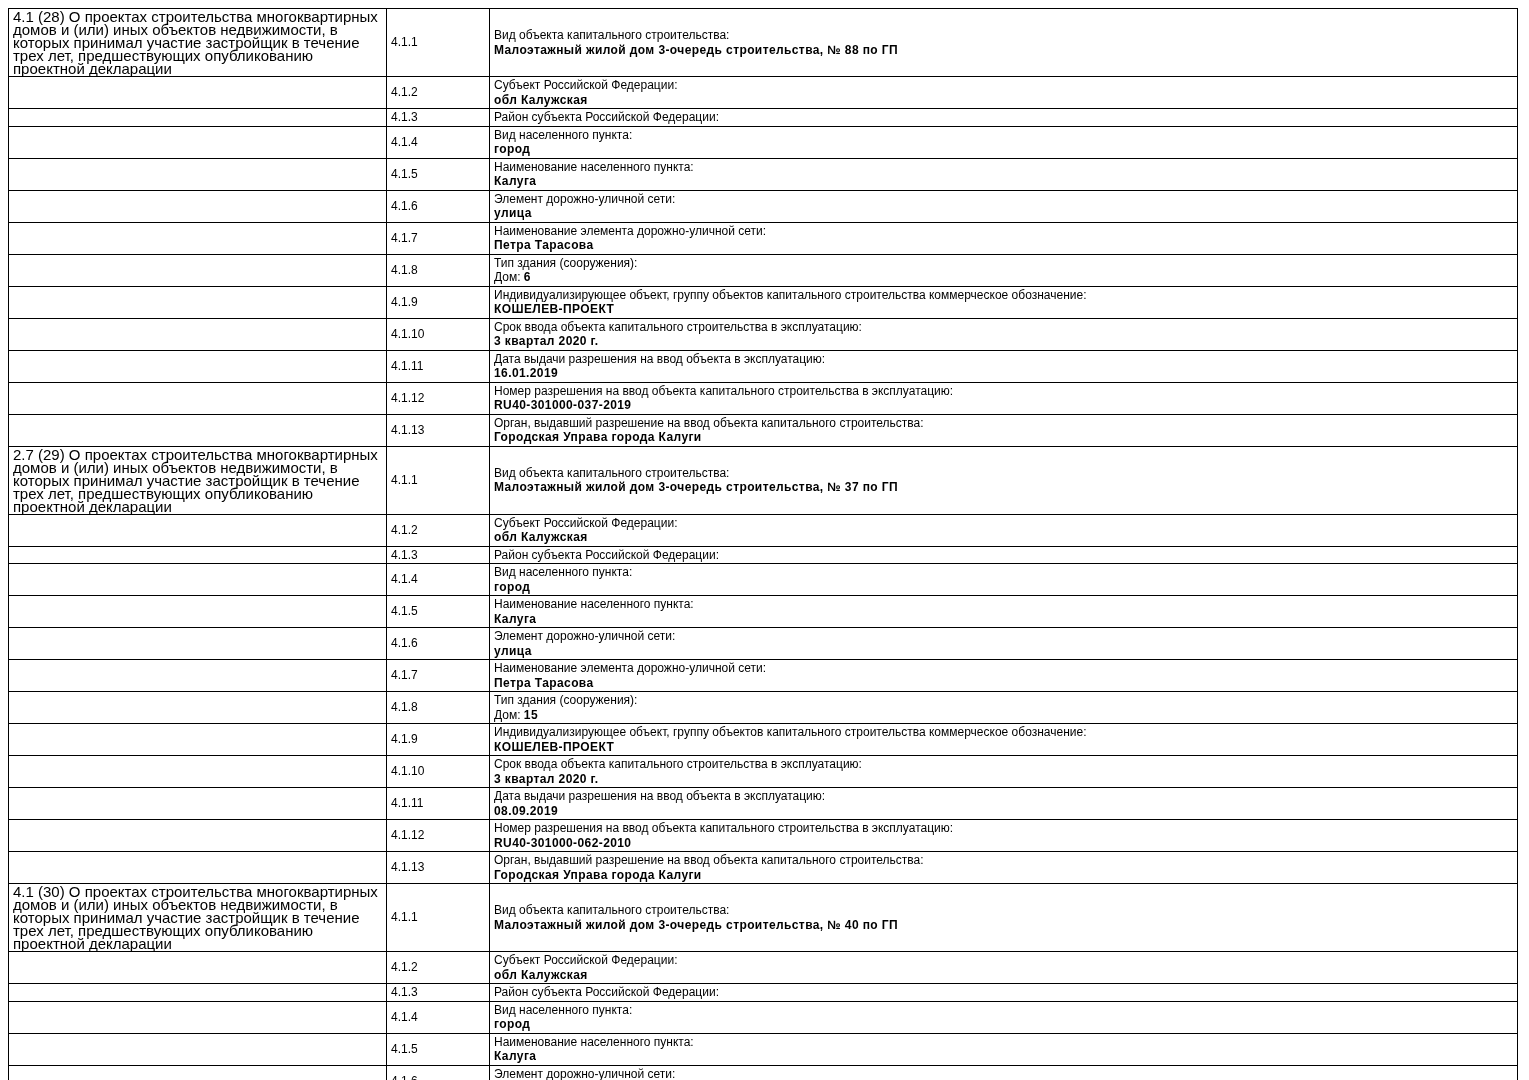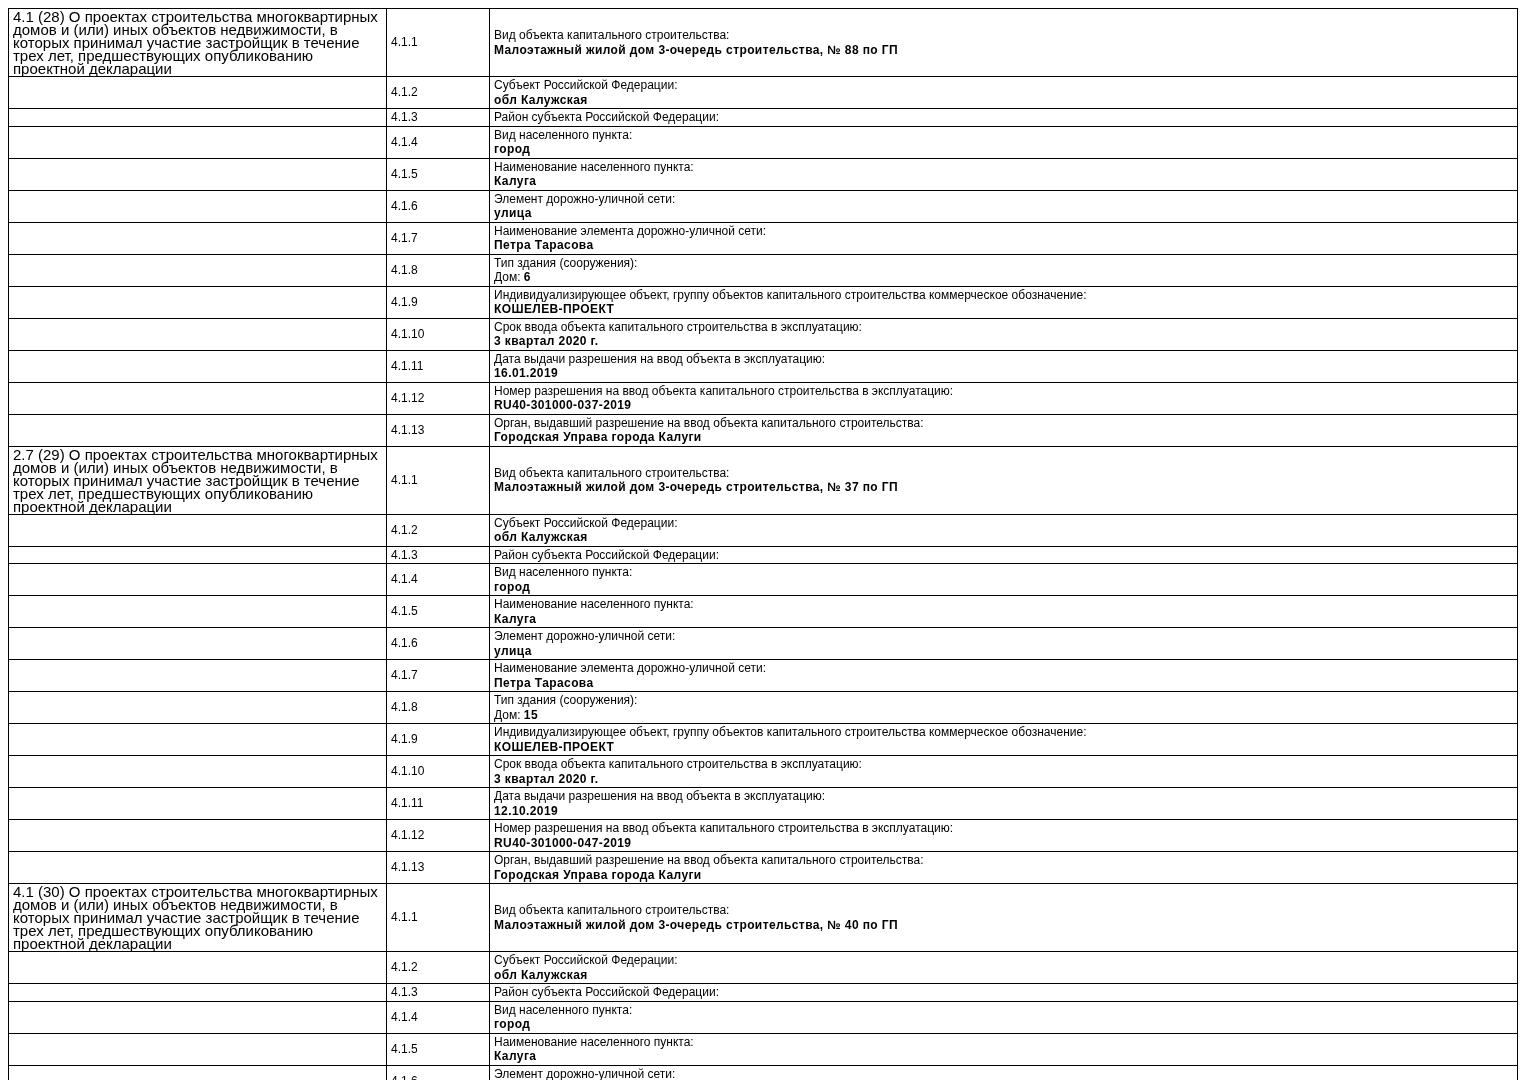--- a/index.html
+++ b/index.html
@@ -248,29 +248,29 @@
           <td class="col-content">
             <div class="field-label">Срок ввода объекта капитального строительства в эксплуатацию:</div>
             <div class="field-value"><span>3 квартал 2020 г.</span></div>
           </td>
         </tr>
         <tr>
           <td class="col-section"></td>
           <td class="col-code"><span>4.1.11</span></td>
           <td class="col-content">
             <div class="field-label">Дата выдачи разрешения на ввод объекта в эксплуатацию:</div>
-            <div class="field-value"><span>12.10.2019</span></div>
+            <div class="field-value"><span>08.09.2019</span></div>
           </td>
         </tr>
         <tr>
           <td class="col-section"></td>
           <td class="col-code"><span>4.1.12</span></td>
           <td class="col-content">
             <div class="field-label">Номер разрешения на ввод объекта капитального строительства в эксплуатацию:</div>
-            <div class="field-value"><span>RU40-301000-047-2019</span></div>
+            <div class="field-value"><span>RU40-301000-062-2010</span></div>
           </td>
         </tr>
         <tr>
           <td class="col-section"></td>
           <td class="col-code"><span>4.1.13</span></td>
           <td class="col-content">
             <div class="field-label">Орган, выдавший разрешение на ввод объекта капитального строительства:</div>
             <div class="field-value"><span>Городская Управа города Калуги</span></div>
           </td>
         </tr>

